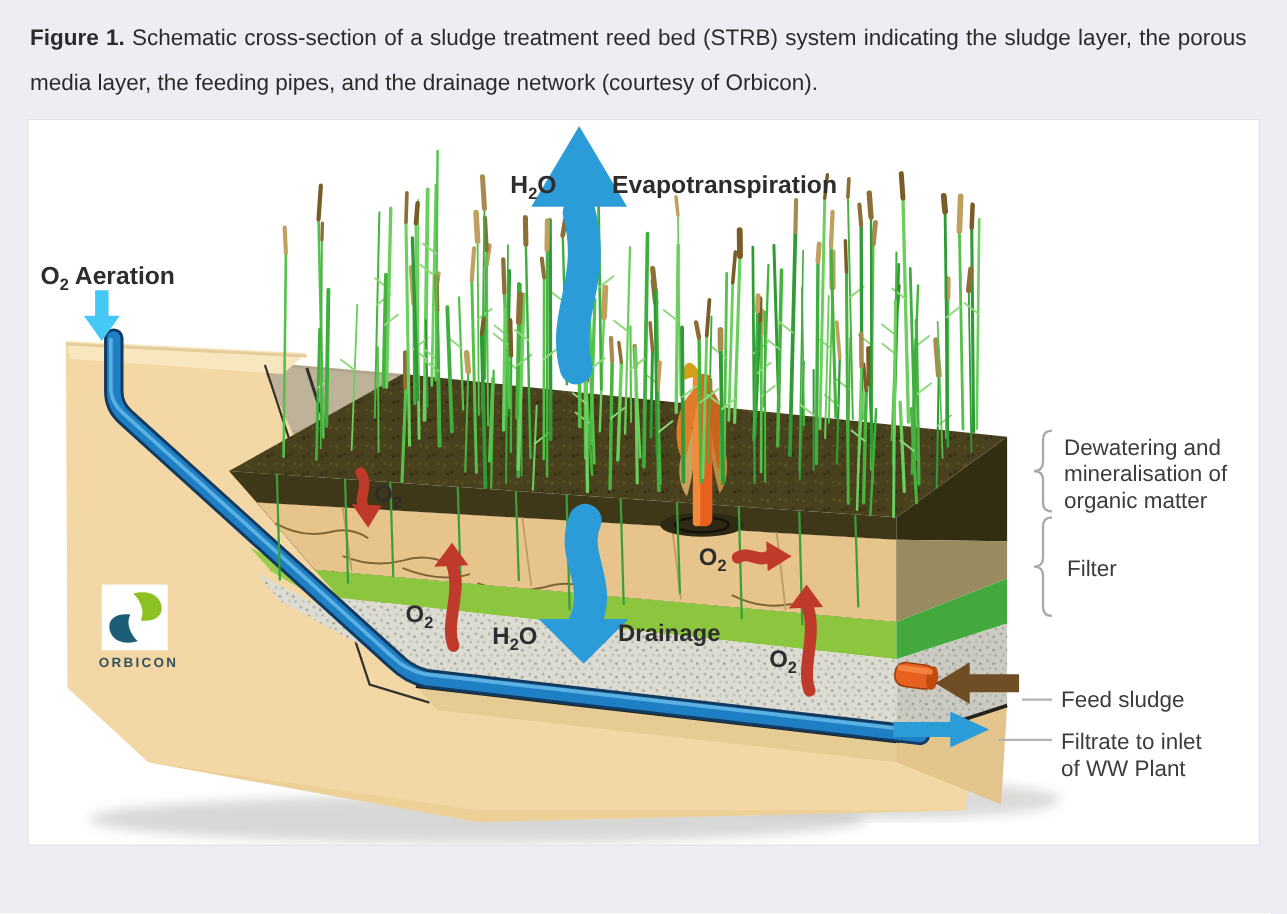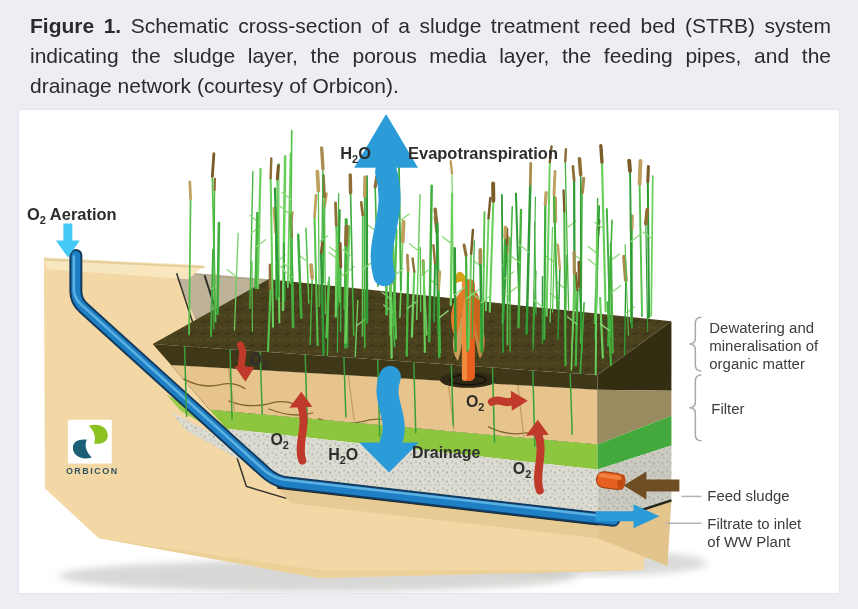--- a/index.html
+++ b/index.html
@@ -1,17 +1,17 @@
 <!DOCTYPE html>
 <html><head>
 <meta charset="utf-8">
 <style>
   html,body{margin:0;padding:0;}
   .page{width:858px;height:609px;background:#edeef4;overflow:hidden;font-family:"Liberation Sans",sans-serif;}
-  .caption{margin:0;padding:11px 27px 8px 30px;font-size:21px;line-height:30px;color:#2b2b2b;text-align:justify;}
+  .caption{margin:0;padding:11px 27px 8px 20px;font-size:15px;line-height:30px;color:#2b2b2b;text-align:justify;}
   .caption b{font-weight:bold;}
   .figure-box{margin-left:18px;width:820px;height:483px;background:#ffffff;border:1px solid #e4e5eb;box-sizing:content-box;}
   svg text{font-family:"Liberation Sans",sans-serif;}
   .lbl{font-weight:bold;font-size:16px;fill:#2d2d2d;}
   .lbl-big{font-weight:bold;font-size:16.5px;fill:#2d2d2d;}
   .sub{font-size:11px;}
   .ann{font-size:15px;fill:#3c3c3c;}
   .brace{fill:none;stroke:#a8a8a8;stroke-width:1.5;}
   .dash{stroke:#b3b3b3;stroke-width:1.5;}
   .blue{fill:#2b9cd8;}

